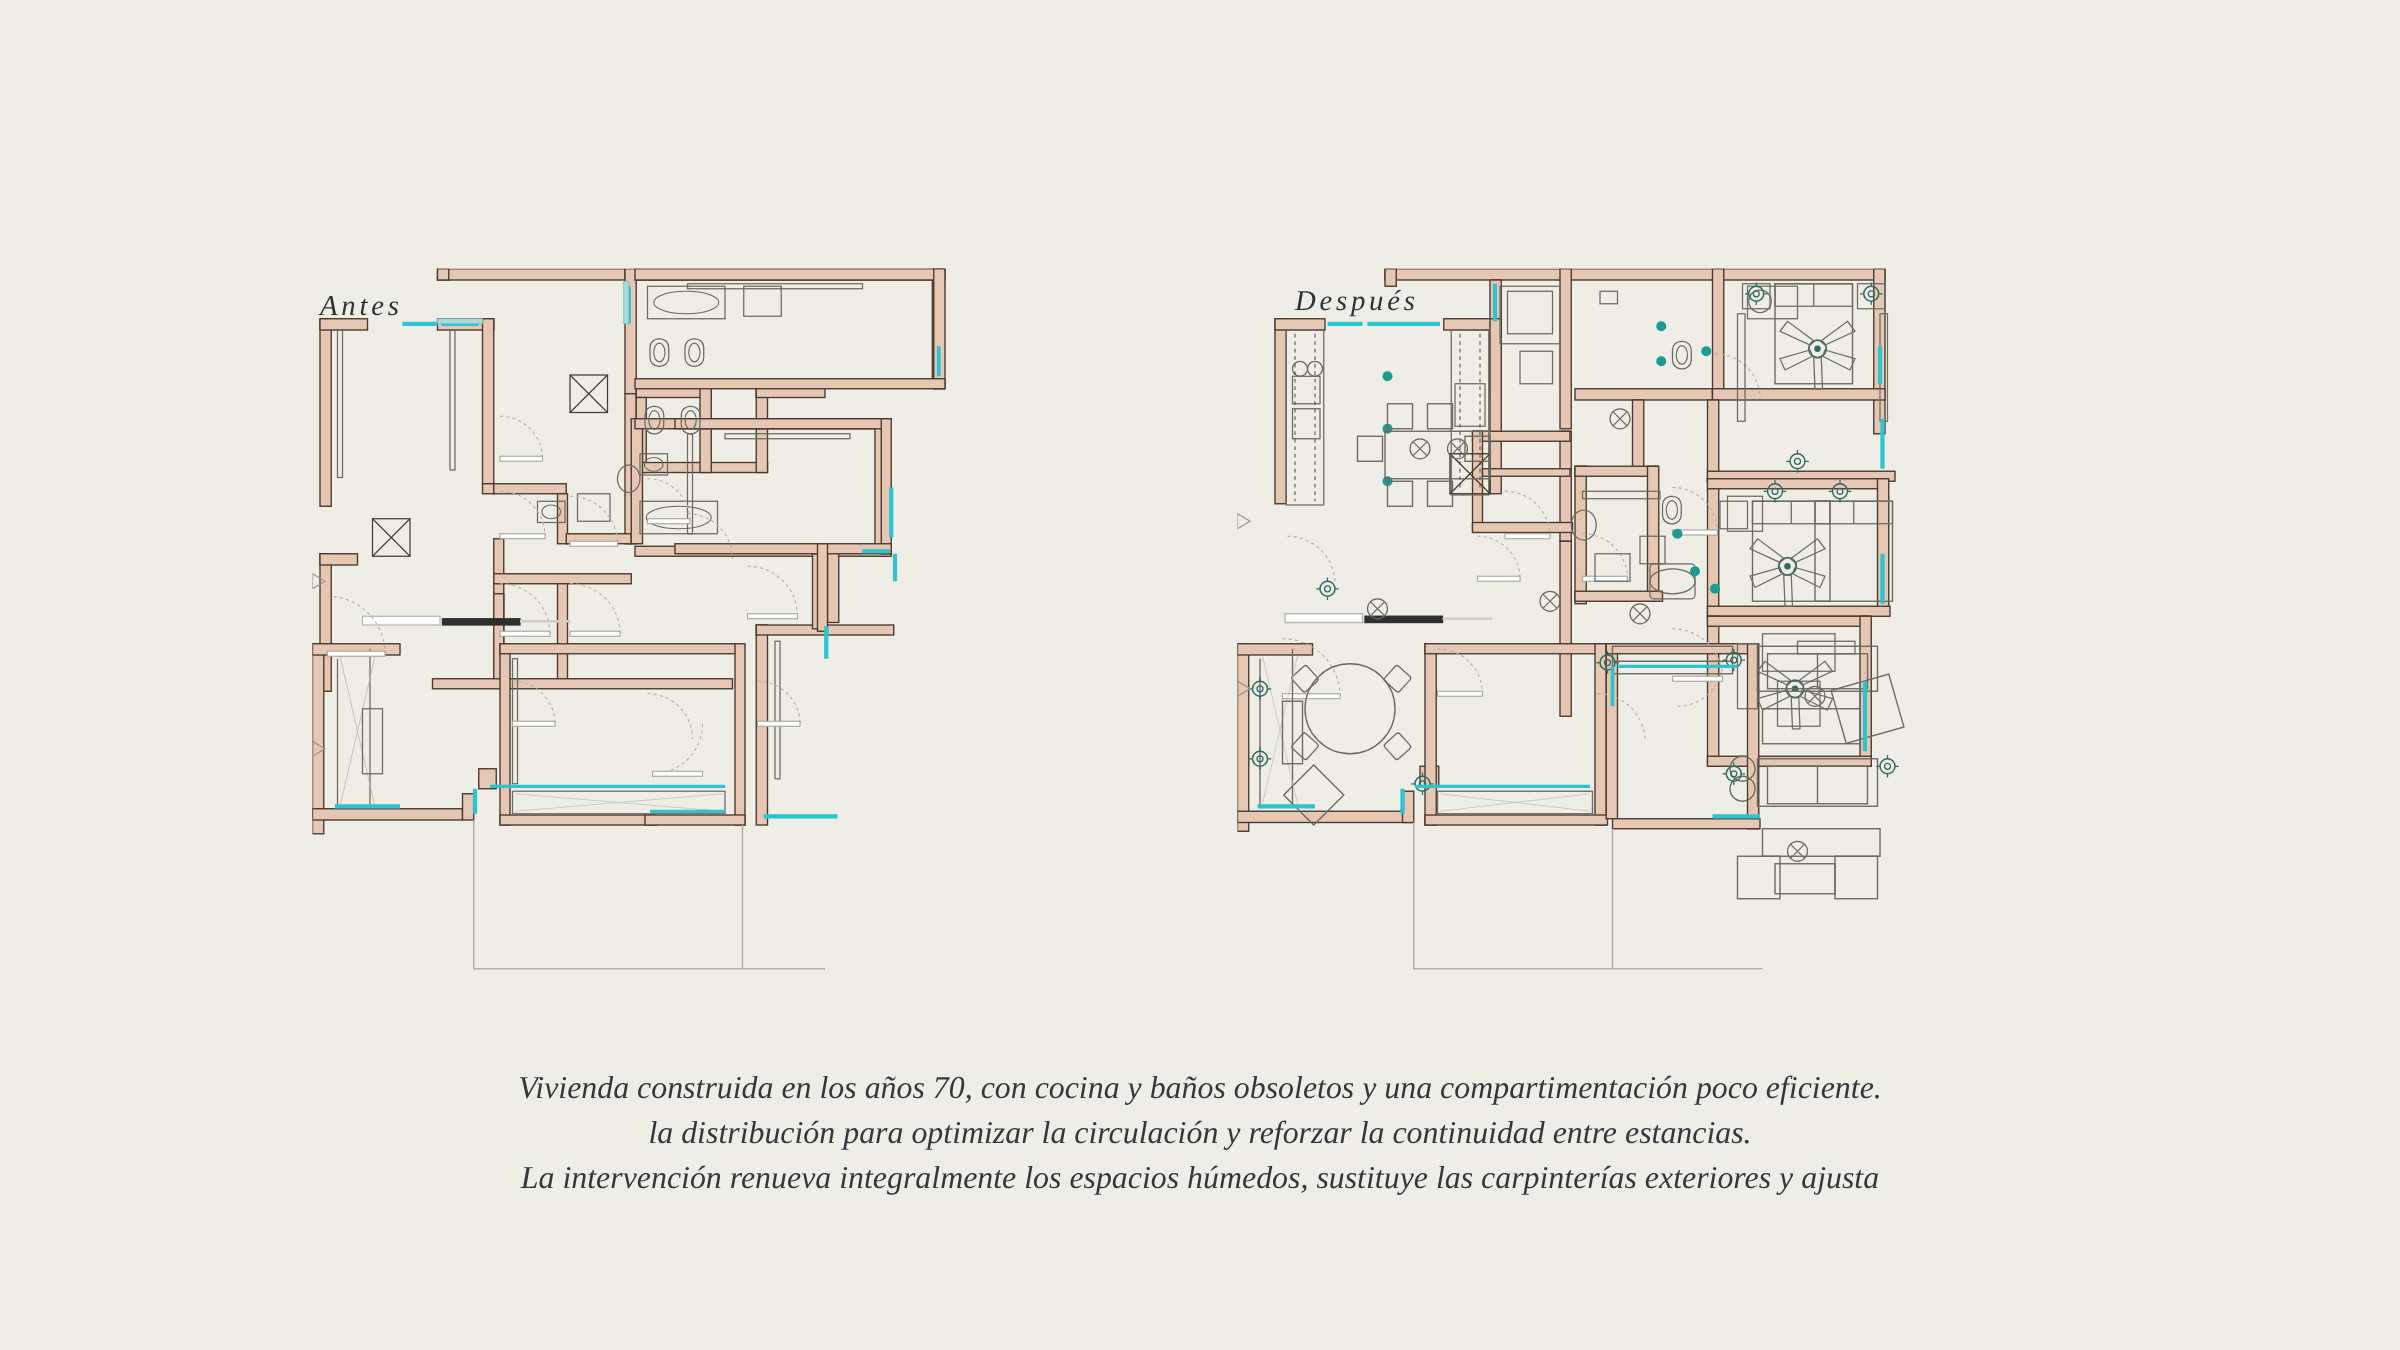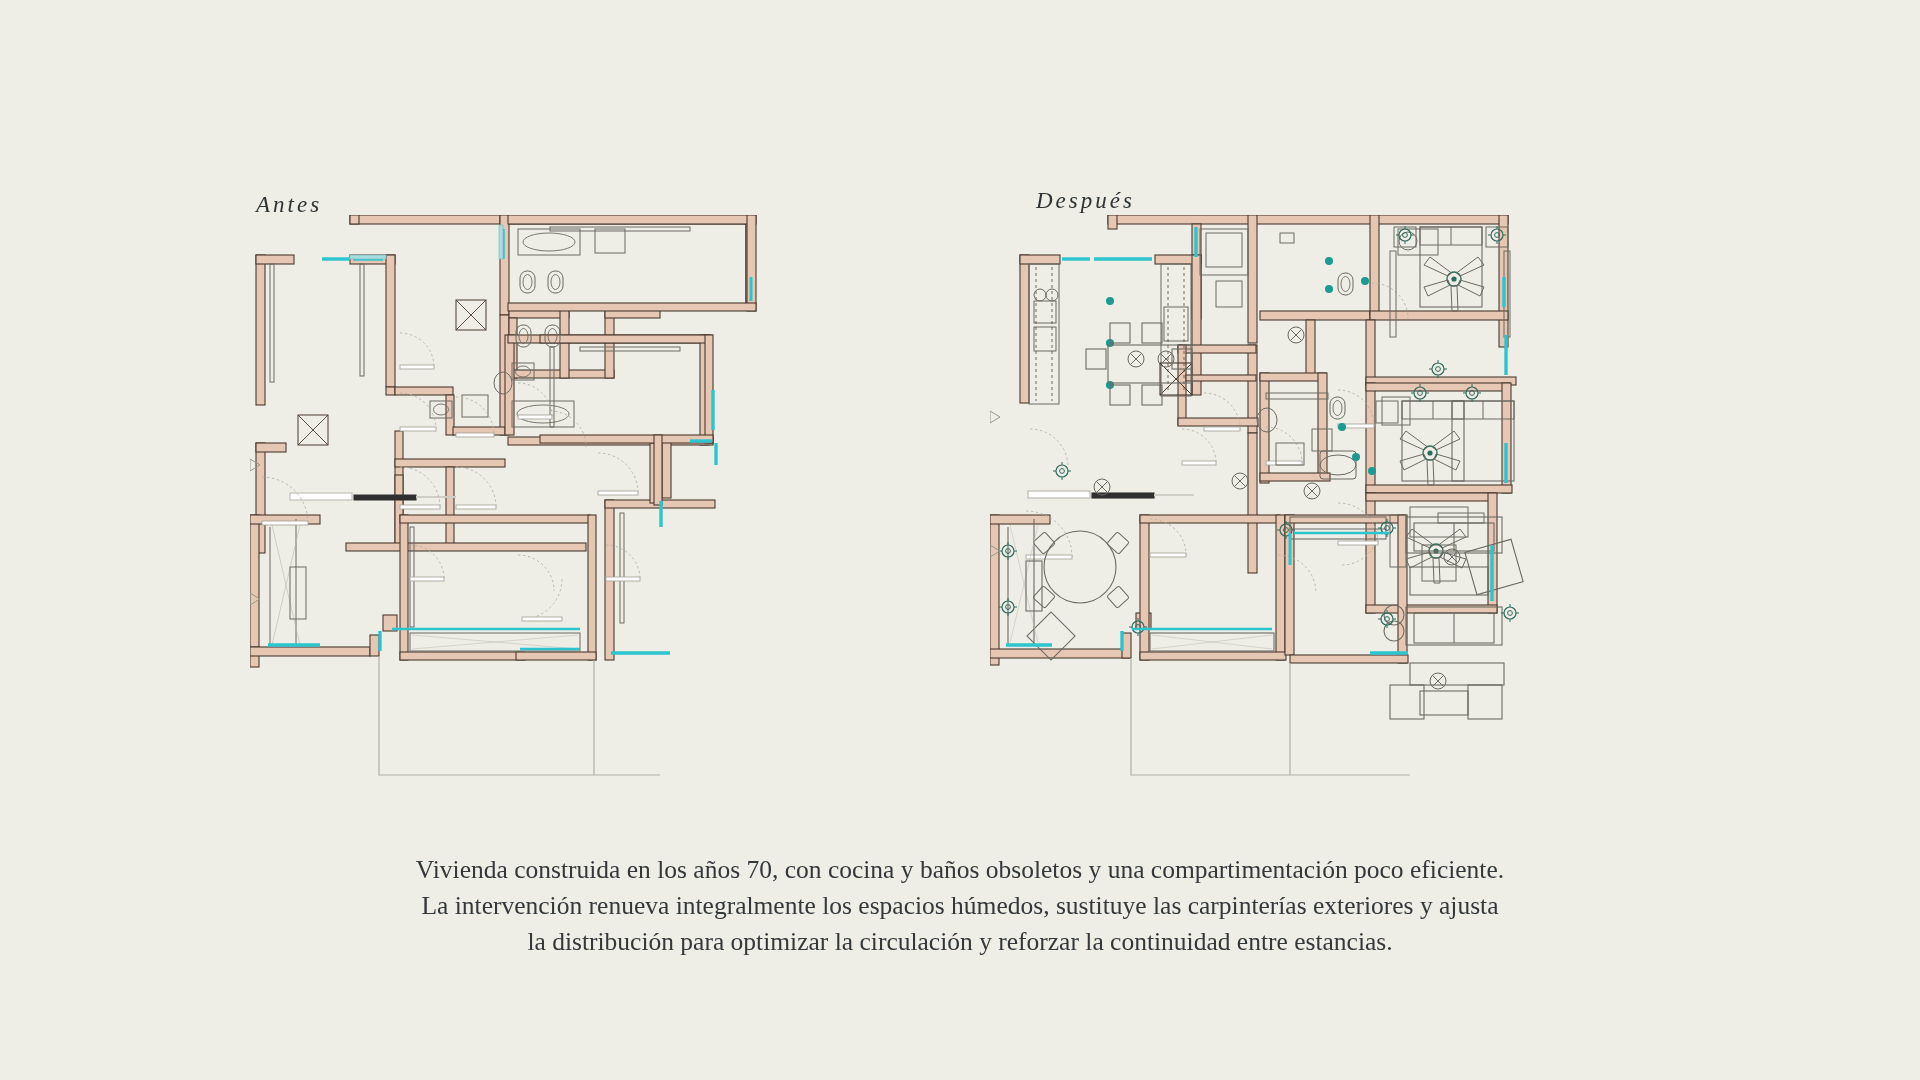--- a/index.html
+++ b/index.html
@@ -23,39 +23,40 @@
     white-space:nowrap;
   }
 
   .plan-label{
     position:absolute;
     font-style:italic;
     font-size:23px;
     letter-spacing:3px;
     color:#2e3336;
     white-space:nowrap;
+    margin-top:40px;
   }
   #label-antes{left:256px;top:192px;}
   #label-despues{left:1036px;top:188px;}
 
   .plan-wrap{position:absolute;}
   #plan-antes{left:250px;top:215px;width:680px;height:610px;}
   #plan-despues{left:990px;top:215px;width:690px;height:610px;}
   .plan-svg{display:block;width:100%;height:100%;}
 
   .caption{
     position:absolute;
     left:0;right:0;
     top:852px;
     text-align:center;
     font-size:25.5px;
     line-height:36px;
     color:#34383b;
   }
-  .caption div{white-space:nowrap;}
+  .caption div{white-space:nowrap;font-style:italic;}
 </style>
 </head>
 <body>
 
 <div class="slide">
 
 
   <div class="plan-label" id="label-antes">Antes</div>
   <div class="plan-label" id="label-despues">Después</div>
 
@@ -561,17 +562,17 @@
         <g fill="none" stroke="#9a978e" stroke-width="1">
           <path d="M0 196 L10 202 L0 208 Z"></path>
           <path d="M0 330 L10 336 L0 342 Z"></path>
         </g>
       </g>
     </svg>
   </div>
 
   <div class="caption">
     <div>Vivienda construida en los años 70, con cocina y baños obsoletos y una compartimentación poco eficiente.</div>
+    <div>la distribución para optimizar la circulación y reforzar la continuidad entre estancias.</div>
     <div>La intervención renueva integralmente los espacios húmedos, sustituye las carpinterías exteriores y ajusta</div>
-    <div>la distribución para optimizar la circulación y reforzar la continuidad entre estancias.</div>
   </div>
 
 </div>
 
 </body></html>

